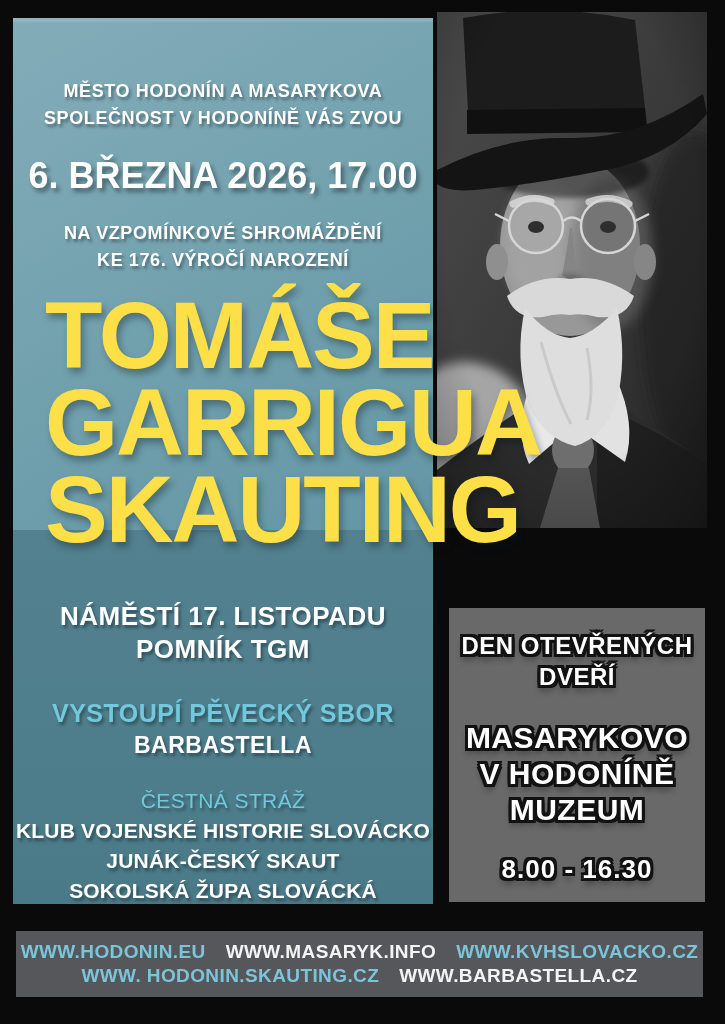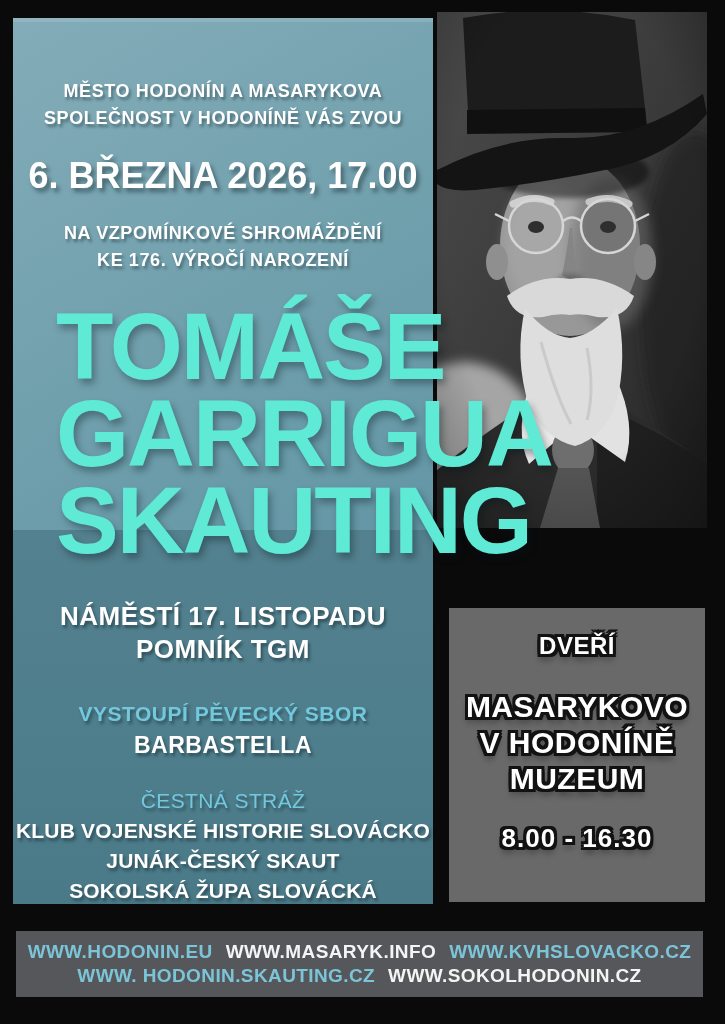--- a/index.html
+++ b/index.html
@@ -27,40 +27,40 @@
   }
   .occasion{
     margin-top:22px;color:#fff;font-weight:bold;font-size:18px;line-height:27px;
     letter-spacing:.6px;text-shadow:2px 3px 3px rgba(20,40,46,.45);
   }
   
   .photo{position:absolute;left:437px;top:12px;width:270px;height:516px;z-index:2;}
   .photo svg{display:block;}
   
   .title{
-    position:absolute;left:45px;top:292px;z-index:5;margin:11px;
-    color:#5eead4;font-weight:bold;font-size:94px;line-height:87px;
+    position:absolute;left:45px;top:292px;z-index:5;margin:0;
+    color:#fde047;font-weight:bold;font-size:94px;line-height:87px;
     letter-spacing:-2px;text-shadow:3px 5px 7px rgba(5,20,26,.35);
     white-space:nowrap;
   }
   .title span{display:block;}
   
   .teal-bottom{
     position:absolute;left:13px;top:530px;width:420px;height:374px;
     background:linear-gradient(180deg,#54818f 0%,#4e7d8b 60%,#4a7987 100%);
     display:flex;flex-direction:column;align-items:center;text-align:center;
     z-index:1;
     justify-content:space-between;
   }
   .venue{
     margin-top:70px;color:#fff;font-weight:bold;font-size:26px;line-height:33px;
     letter-spacing:.5px;text-shadow:2px 3px 3px rgba(15,35,41,.5);
   }
   .choir-label{
-    margin-top:30px;color:#72c8dd;font-weight:bold;font-size:21px;line-height:29px;
+    margin-top:30px;color:#72c8dd;font-weight:bold;font-size:25px;line-height:29px;
     letter-spacing:.5px;text-shadow:2px 3px 3px rgba(15,35,41,.45);
   }
   .choir-name{
     color:#fff;font-weight:bold;font-size:23px;line-height:29px;
     letter-spacing:.5px;text-shadow:2px 3px 3px rgba(15,35,41,.5);
   }
   .guard-label{
     margin-top:24px;color:#72c8dd;font-weight:normal;font-size:21px;line-height:27px;
     letter-spacing:.4px;text-shadow:2px 3px 3px rgba(15,35,41,.45);
   }
@@ -85,21 +85,21 @@
   }
   .open-day{margin-top:22px;font-size:24px;line-height:31px;letter-spacing:.5px;}
   .museum{margin-top:28px;font-size:30px;line-height:36px;letter-spacing:.5px;}
   .hours{margin-top:26px;font-size:26px;line-height:30px;letter-spacing:1px;}
   
   .footer{
     position:absolute;left:16px;top:931px;width:687px;height:66px;
     background:#56575b;display:flex;flex-direction:column;align-items:center;
     justify-content:center;z-index:1;
   }
-  .footer-row{display:flex;gap:13px;line-height:24px;}
+  .footer-row{display:flex;gap:20px;line-height:24px;}
   .footer a{text-decoration:none;font-weight:bold;font-size:19px;letter-spacing:.4px;white-space:nowrap;}
   .link-accent{color:#7cc4d8;}
   .link-white{color:#f4f4f4;}
 </style>
 </head>
 <body>
 
 <div class="page">
 
   <div class="teal-top">
@@ -196,35 +196,36 @@
     <div class="choir-label">VYSTOUPÍ PĚVECKÝ SBOR</div>
     <div class="choir-name">BARBASTELLA</div>
     <div class="guard-label">ČESTNÁ STRÁŽ</div>
     <div class="guard-member">KLUB VOJENSKÉ HISTORIE SLOVÁCKO</div>
     <div class="guard-member">JUNÁK-ČESKÝ SKAUT</div>
     <div class="guard-member">SOKOLSKÁ ŽUPA SLOVÁCKÁ</div>
   </div>
 
   <div class="gray-box">
     <div class="outlined open-day">
+      <div>DEN OTEVŘENÝCH</div>
       <div>DVEŘÍ</div>
     </div>
     <div class="outlined museum">
       <div>MASARYKOVO</div>
       <div>V HODONÍNĚ</div>
       <div>MUZEUM</div>
     </div>
     <div class="outlined hours">8.00 - 16.30</div>
   </div>
 
   <div class="footer">
     <div class="footer-row">
       <a class="link-accent">WWW.HODONIN.EU</a>
       <a class="link-white">WWW.MASARYK.INFO</a>
       <a class="link-accent">WWW.KVHSLOVACKO.CZ</a>
     </div>
     <div class="footer-row">
       <a class="link-accent">WWW. HODONIN.SKAUTING.CZ</a>
-      <a class="link-white">WWW.SOKOLHODONIN.CZ</a>
+      <a class="link-white">WWW.BARBASTELLA.CZ</a>
     </div>
   </div>
 
 </div>
 
 </body></html>

